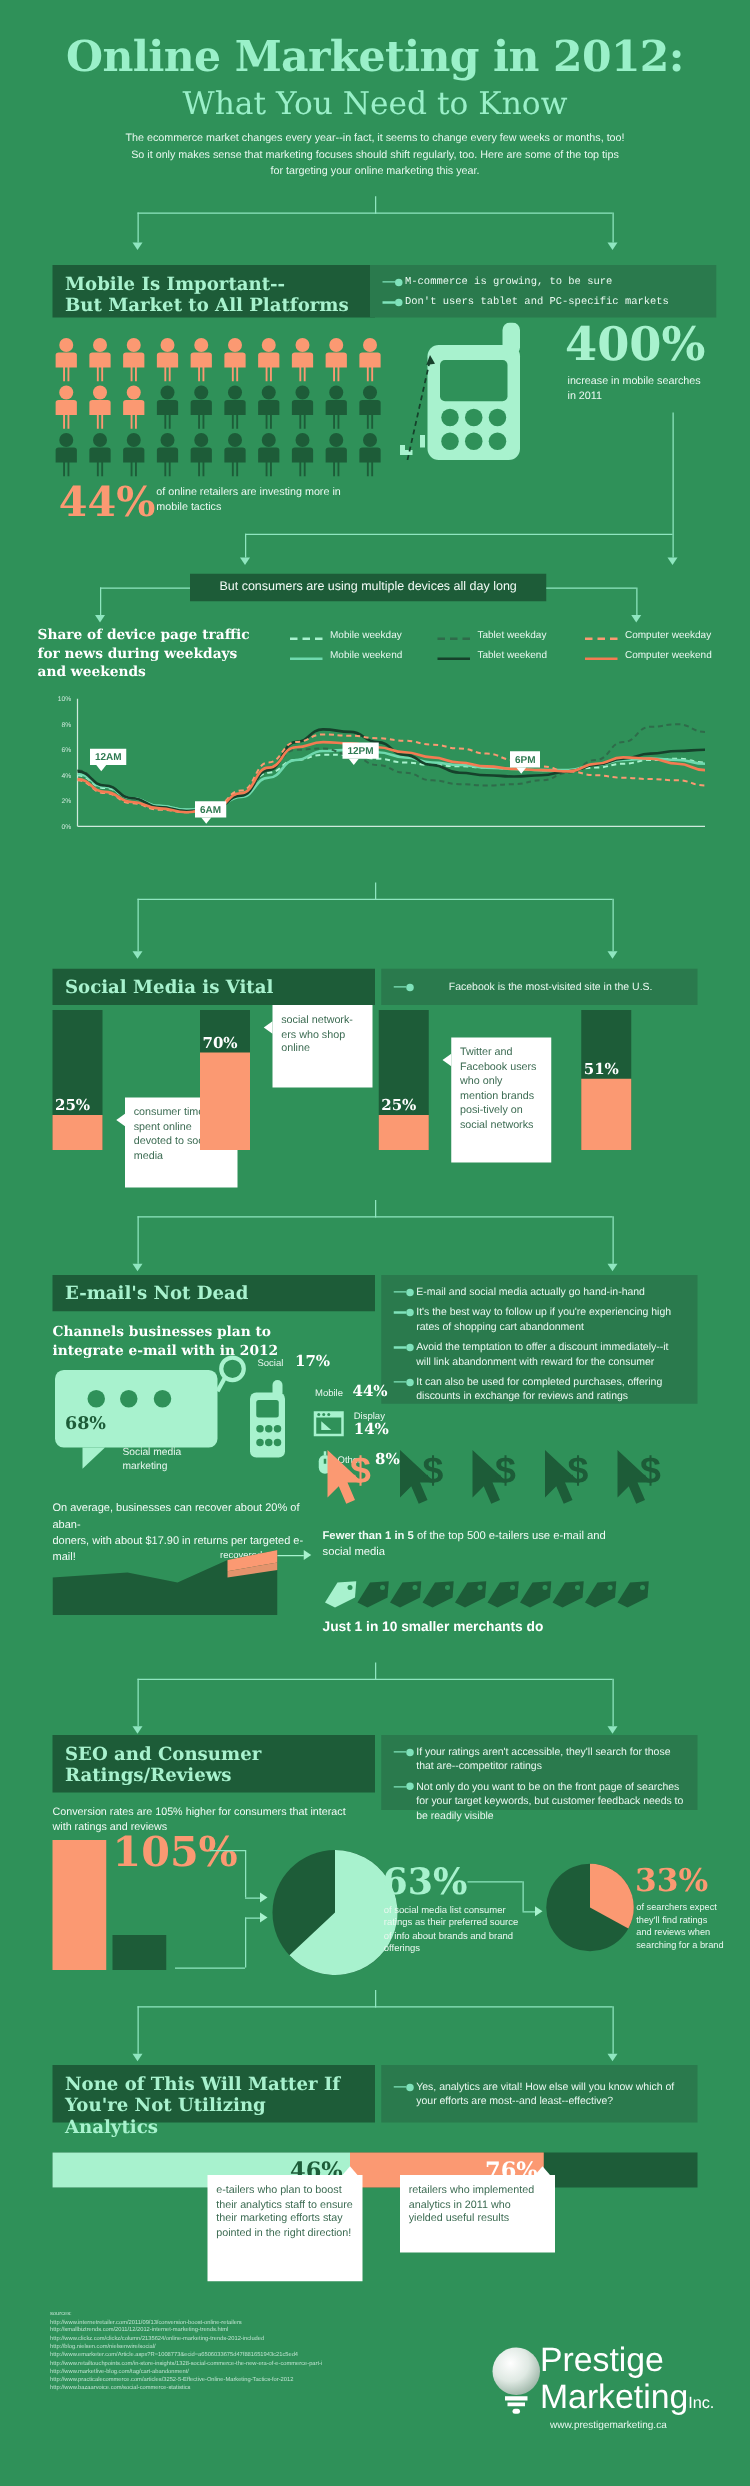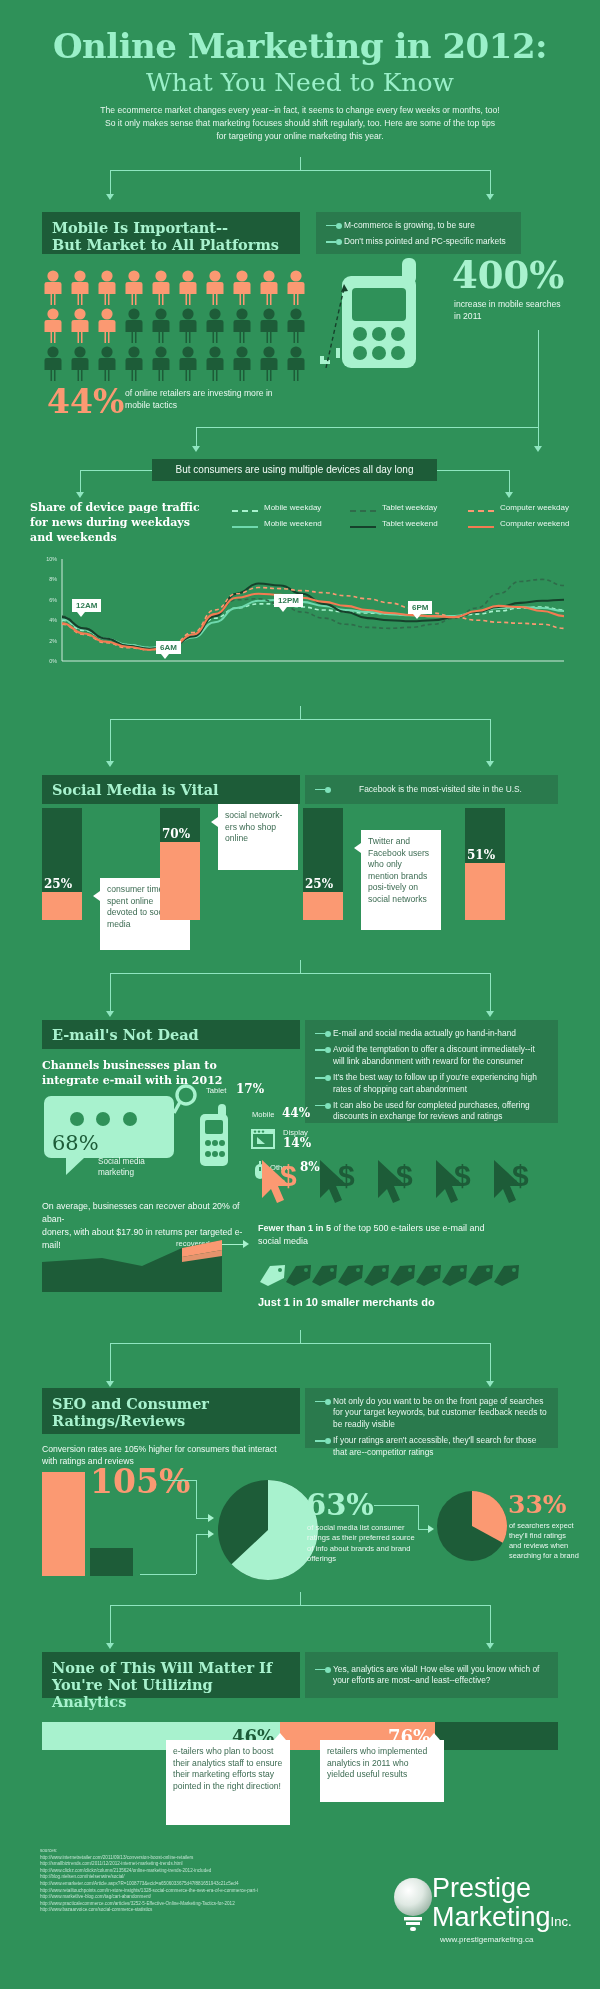--- a/index.html
+++ b/index.html
@@ -79,28 +79,28 @@
 <div class="hline" style="left:110px;top:170px;width:380px;"></div>
 <div class="vline" style="left:110px;top:170px;height:24px;"></div>
 <div class="vline" style="left:490px;top:170px;height:24px;"></div>
 <div class="arrow-d" style="left:106px;top:194px;"></div>
 <div class="arrow-d" style="left:486px;top:194px;"></div>
 
 <div class="sec-head" style="left:42px;top:212px;width:258px;height:42px;">
   <div>Mobile Is Important--</div>
   <div>But Market to All Platforms</div>
 </div>
-<div class="sec-notes" style="left:316px;top:212px;width:205px;height:42px;">
+<div class="sec-notes" style="left:296px;top:212px;width:277px;height:42px;font-family:Liberation Mono, monospace;">
   <div class="note-row">
       <span class="bullet"></span>
     <span class="note-txt">M-commerce is growing, to be sure</span>
     </div>
   <div class="note-row">
       <span class="bullet"></span>
-    <span class="note-txt">Don't miss pointed and PC-specific markets</span>
+    <span class="note-txt">Don't users tablet and PC-specific markets</span>
     </div>
 </div>
 
 <div id="people" style="position:absolute;left:42px;top:270px;width:280px;height:115px;">
     <svg width="22" height="36" viewBox="0 0 22 36" style="position: absolute; left: 0px; top: 0px;">
       <circle cx="11" cy="6" r="5.6" fill="#fb9972"></circle>
       <path d="M2.5 14 Q2.5 12 5 12 L17 12 Q19.5 12 19.5 14 L19.5 24 L13.5 24 L13.5 35 L12 35 L12 24 L10 24 L10 35 L8.5 35 L8.5 24 L2.5 24 Z" fill="#fb9972"></path>
     </svg>
     <svg width="22" height="36" viewBox="0 0 22 36" style="position: absolute; left: 27px; top: 0px;">
       <circle cx="11" cy="6" r="5.6" fill="#fb9972"></circle>
@@ -347,55 +347,55 @@
 <div class="sec-head" style="left:42px;top:1020px;width:258px;height:29px;padding-top:6px;">
   <span>E-mail's Not Dead</span>
 </div>
 <div class="sec-notes" style="left:305px;top:1020px;width:253px;height:103px;">
   <div class="note-row">
       <span class="bullet"></span>
     <span class="note-txt">E-mail and social media actually go hand-in-hand</span>
     </div>
   <div class="note-row">
       <span class="bullet"></span>
+    <span class="note-txt">It's the best way to follow up if you're experiencing high rates of shopping cart abandonment</span>
+    </div>
+  <div class="note-row">
+      <span class="bullet"></span>
     <span class="note-txt">Avoid the temptation to offer a discount immediately--it will link abandonment with reward for the consumer</span>
-    </div>
-  <div class="note-row">
-      <span class="bullet"></span>
-    <span class="note-txt">It's the best way to follow up if you're experiencing high rates of shopping cart abandonment</span>
     </div>
   <div class="note-row">
       <span class="bullet"></span>
     <span class="note-txt">It can also be used for completed purchases, offering discounts in exchange for reviews and ratings</span>
     </div>
 </div>
 
 <div style="position:absolute;left:42px;top:1058px;width:250px;font-family:'DejaVu Serif',serif;font-weight:bold;font-size:11px;line-height:15px;">
   <div>Channels businesses plan to</div>
   <div>integrate e-mail with in 2012</div>
 </div>
 
 <div style="position:absolute;left:44px;top:1096px;width:130px;height:62px;background:#a8f2ce;border-radius:7px;"></div>
 <div style="position:absolute;left:66px;top:1158px;width:0;height:0;border-left:0 solid transparent;border-right:18px solid transparent;border-top:17px solid #a8f2ce;"></div>
 <div style="position:absolute;left:70px;top:1112px;">
   <span style="display:inline-block;width:14px;height:14px;border-radius:50%;background:#2f9159;"></span>
   <span style="display:inline-block;width:14px;height:14px;border-radius:50%;background:#2f9159;margin-left:8px;"></span>
   <span style="display:inline-block;width:14px;height:14px;border-radius:50%;background:#2f9159;margin-left:8px;"></span>
 </div>
-<div style="position:absolute;left:52px;top:1131px;font-family:'DejaVu Serif',serif;font-weight:normal;font-size:21px;color:#1d5c38;">68%</div>
+<div style="position:absolute;left:52px;top:1131px;font-family:'DejaVu Serif',serif;font-weight:bold;font-size:14px;color:#1d5c38;">68%</div>
 <div style="position:absolute;left:98px;top:1156px;width:90px;font-size:8.2px;line-height:11px;color:#e8f7ef;">
   <div>Social media</div>
   <div>marketing</div>
 </div>
 
 <svg class="abs" style="left:172px;top:1082px;" width="34" height="34" viewBox="0 0 34 34">
   <circle cx="14" cy="13" r="9" fill="none" stroke="#a8f2ce" stroke-width="3.4"></circle>
   <line x1="8" y1="20" x2="2" y2="31" stroke="#a8f2ce" stroke-width="3.4"></line>
 </svg>
-<div style="position:absolute;left:206px;top:1086px;font-size:7.6px;color:#eaf8f0;">Tablet</div>
+<div style="position:absolute;left:206px;top:1086px;font-size:7.6px;color:#eaf8f0;">Social</div>
 <div style="position:absolute;left:236px;top:1082px;font-family:'DejaVu Serif',serif;font-weight:bold;font-size:12px;color:#fff;">17%</div>
 
 <svg class="abs" style="left:192px;top:1100px;" width="42" height="72" viewBox="0 0 42 72">
   <rect x="8" y="14" width="28" height="52" rx="5" fill="#a8f2ce"></rect>
   <rect x="26" y="4" width="8" height="14" rx="4" fill="#a8f2ce"></rect>
   <rect x="13" y="20" width="18" height="14" rx="2" fill="#2f9159"></rect>
   <circle cx="16" cy="43" r="3" fill="#2f9159"></circle>
     <circle cx="23" cy="43" r="3" fill="#2f9159"></circle>
     <circle cx="30" cy="43" r="3" fill="#2f9159"></circle>
   <circle cx="16" cy="54" r="3" fill="#2f9159"></circle>
@@ -515,25 +515,25 @@
 <div class="arrow-d" style="left:106px;top:1381px;"></div>
 <div class="arrow-d" style="left:486px;top:1381px;"></div>
 
 <div class="sec-head" style="left:42px;top:1388px;width:258px;height:46px;">
   <div>SEO and Consumer</div>
   <div>Ratings/Reviews</div>
 </div>
 <div class="sec-notes" style="left:305px;top:1388px;width:253px;height:60px;">
   <div class="note-row">
       <span class="bullet"></span>
+    <span class="note-txt">If your ratings aren't accessible, they'll search for those that are--competitor ratings</span>
+    </div>
+  <div class="note-row">
+      <span class="bullet"></span>
     <span class="note-txt">Not only do you want to be on the front page of searches for your target keywords, but customer feedback needs to be readily visible</span>
-    </div>
-  <div class="note-row">
-      <span class="bullet"></span>
-    <span class="note-txt">If your ratings aren't accessible, they'll search for those that are--competitor ratings</span>
     </div>
 </div>
 <div style="position:absolute;left:42px;top:1443px;width:240px;font-size:8.6px;line-height:12px;color:#f2fbf6;">Conversion rates are 105% higher for consumers that interact with ratings and reviews</div>
 
 <div style="position:absolute;left:42px;top:1472px;width:43px;height:104px;background:#fb9972;"></div>
 <div style="position:absolute;left:90px;top:1548px;width:43px;height:28px;background:#1d5c38;"></div>
 <div class="big-orange" style="position:absolute;left:90px;top:1466px;font-size:33px;line-height:32px;">105%</div>
 <div class="hline" style="left:168px;top:1480px;width:28px;"></div>
 <div class="vline" style="left:196px;top:1480px;height:38px;"></div>
 <div class="hline" style="left:196px;top:1518px;width:12px;"></div>

